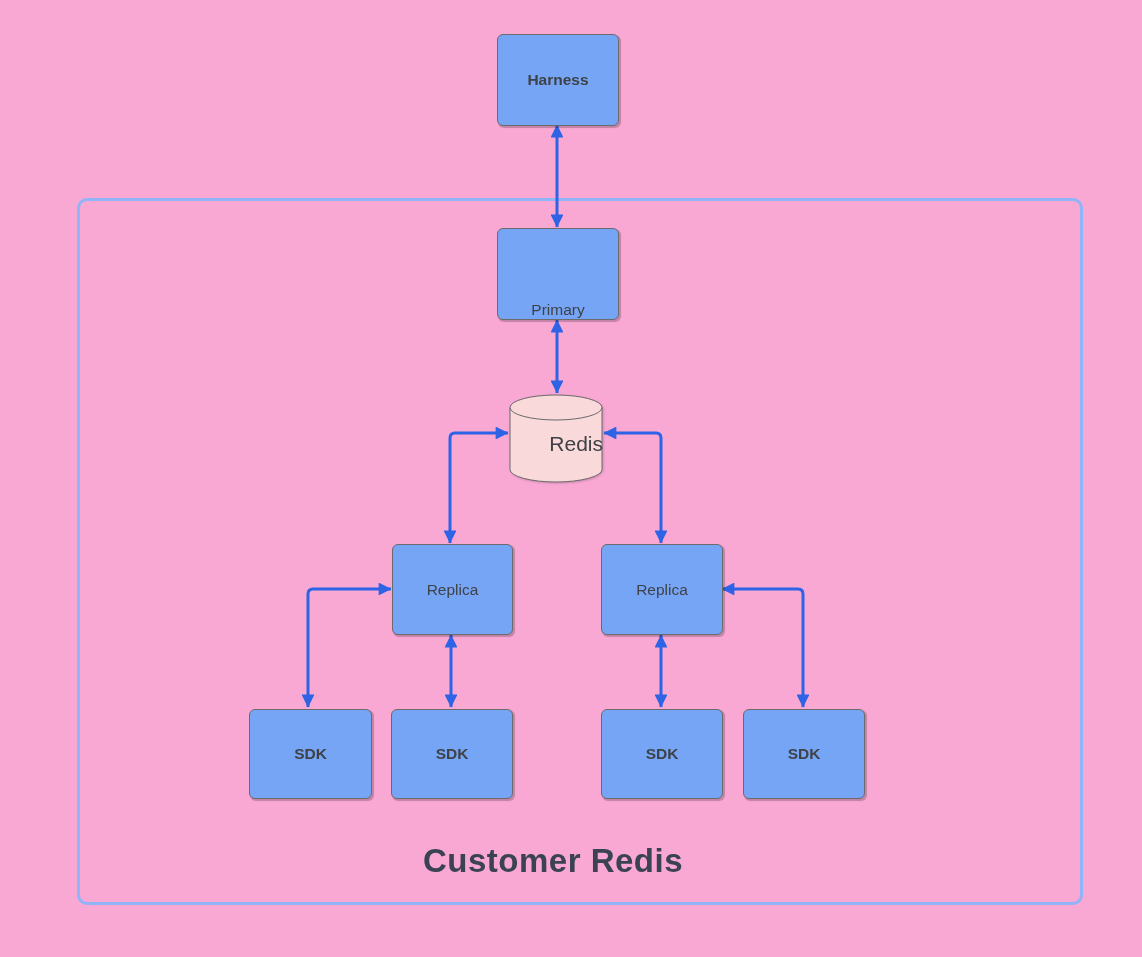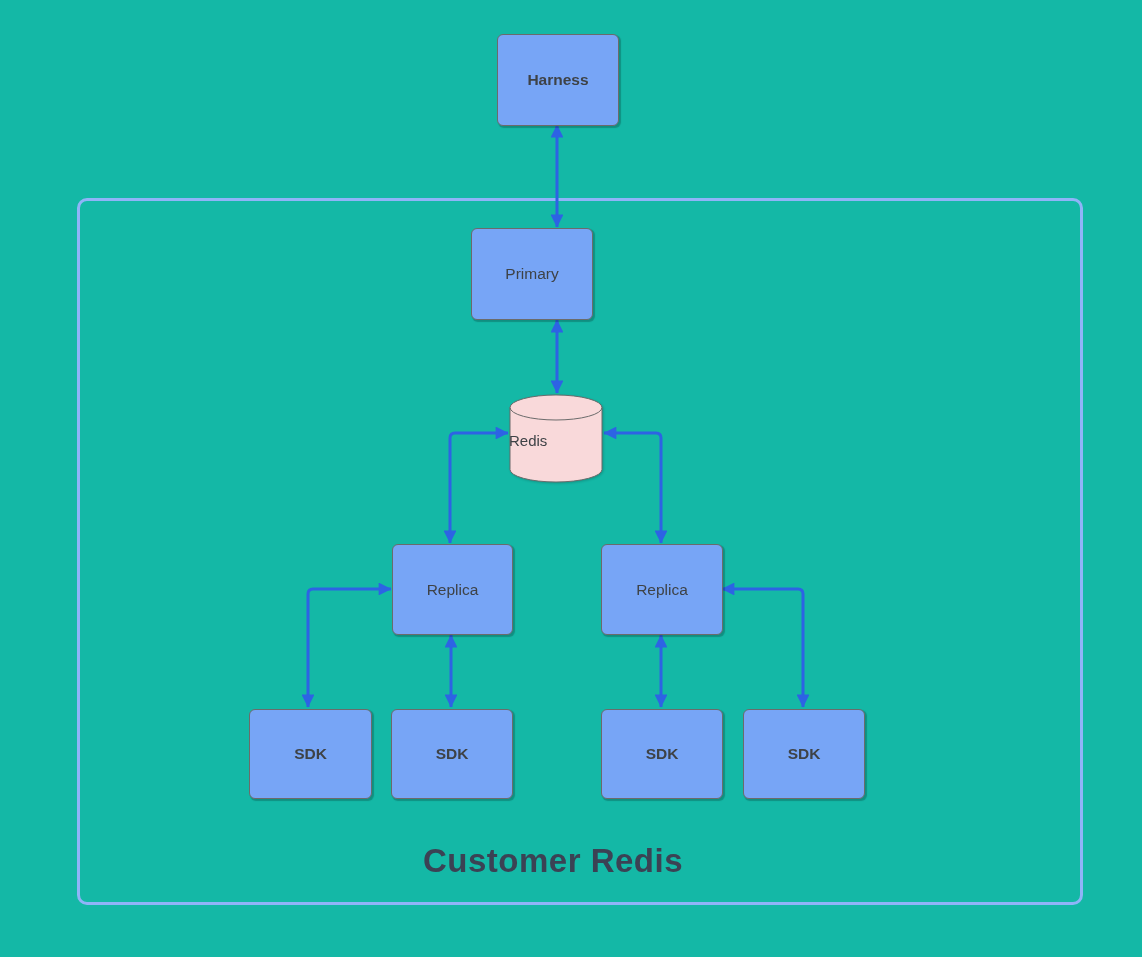--- a/index.html
+++ b/index.html
@@ -1,20 +1,20 @@
 <!DOCTYPE html>
 <html style="--node-fill: #77a5f6; --redis-fill: #f9d9da; --connector: #2d63e4; --container-border: #8fb4f8; --node-border: #6b6b6b; --label: #3e4246; --title: #3b4254;"><head>
 <meta charset="utf-8">
 <title>Diagram</title>
 <style>
   html,body{margin:0;padding:0;background:#ffffff;}
   .canvas{
     position:relative;
     width:1142px;height:957px;
-    background:#14b8a6;
+    background:#f9a8d4;
     font-family:"Liberation Sans", sans-serif;
     overflow:hidden;
   }
   .container-box{
     position:absolute;
     left:77px;top:198px;width:1000px;height:701px;
     border:3px solid var(--container-border,#8fb4f8);
     border-radius:10px;
     background:transparent;
   }
@@ -41,23 +41,23 @@
   .bold{font-weight:bold;}
   .cyl{
     position:absolute;left:509px;top:394px;width:94px;height:89px;
   }
   .cyl svg{
     position:absolute;left:0;top:0;
     filter:drop-shadow(1.2px 1.2px 0.8px rgba(0,0,0,0.18));
   }
   .cyl .cyl-label{
     position:absolute;left:0;right:0;top:38px;
-    text-align:left;
+    text-align:right;
     color:var(--label,#3e4246);
-    font-size:15px;
+    font-size:21px;
   }
   .container-title{
     position:absolute;
     left:303px;top:842px;width:500px;
     text-align:center;
     font-weight:bold;
     font-size:33px;
     letter-spacing:0.5px;
     color:var(--title,#3b4254);
   }
@@ -82,21 +82,21 @@
     <path d="M 451,635 V 707" marker-start="url(#arrowhead)" marker-end="url(#arrowhead)"></path>
     <path d="M 391,589 H 313 Q 308,589 308,594 V 707" marker-start="url(#arrowhead)" marker-end="url(#arrowhead)"></path>
     <path d="M 661,635 V 707" marker-start="url(#arrowhead)" marker-end="url(#arrowhead)"></path>
     <path d="M 722,589 H 798 Q 803,589 803,594 V 707" marker-start="url(#arrowhead)" marker-end="url(#arrowhead)"></path>
   </svg>
 
   <div class="node bold" style="left:497px;top:34px;width:120px;height:90px;">
     <span>Harness</span>
   </div>
 
-  <div class="node" style="left:471px;top:228px;width:120px;height:90px;">
+  <div class="node" style="left:497px;top:228px;width:120px;height:90px;align-items:flex-end;">
     <span>Primary</span>
   </div>
 
   <div class="cyl">
     <svg width="94" height="89" viewBox="0 0 94 89">
       <path d="M1,13.5 a46,12.5 0 0 1 92,0 v62 a46,12.5 0 0 1 -92,0 z" style="fill:var(--redis-fill,#f9d9da);stroke:var(--node-border,#6b6b6b);stroke-width:1"></path>
       <path d="M1,13.5 a46,12.5 0 0 0 92,0" style="fill:none;stroke:var(--node-border,#6b6b6b);stroke-width:1"></path>
     </svg>
     <span class="cyl-label">Redis</span>
   </div>

